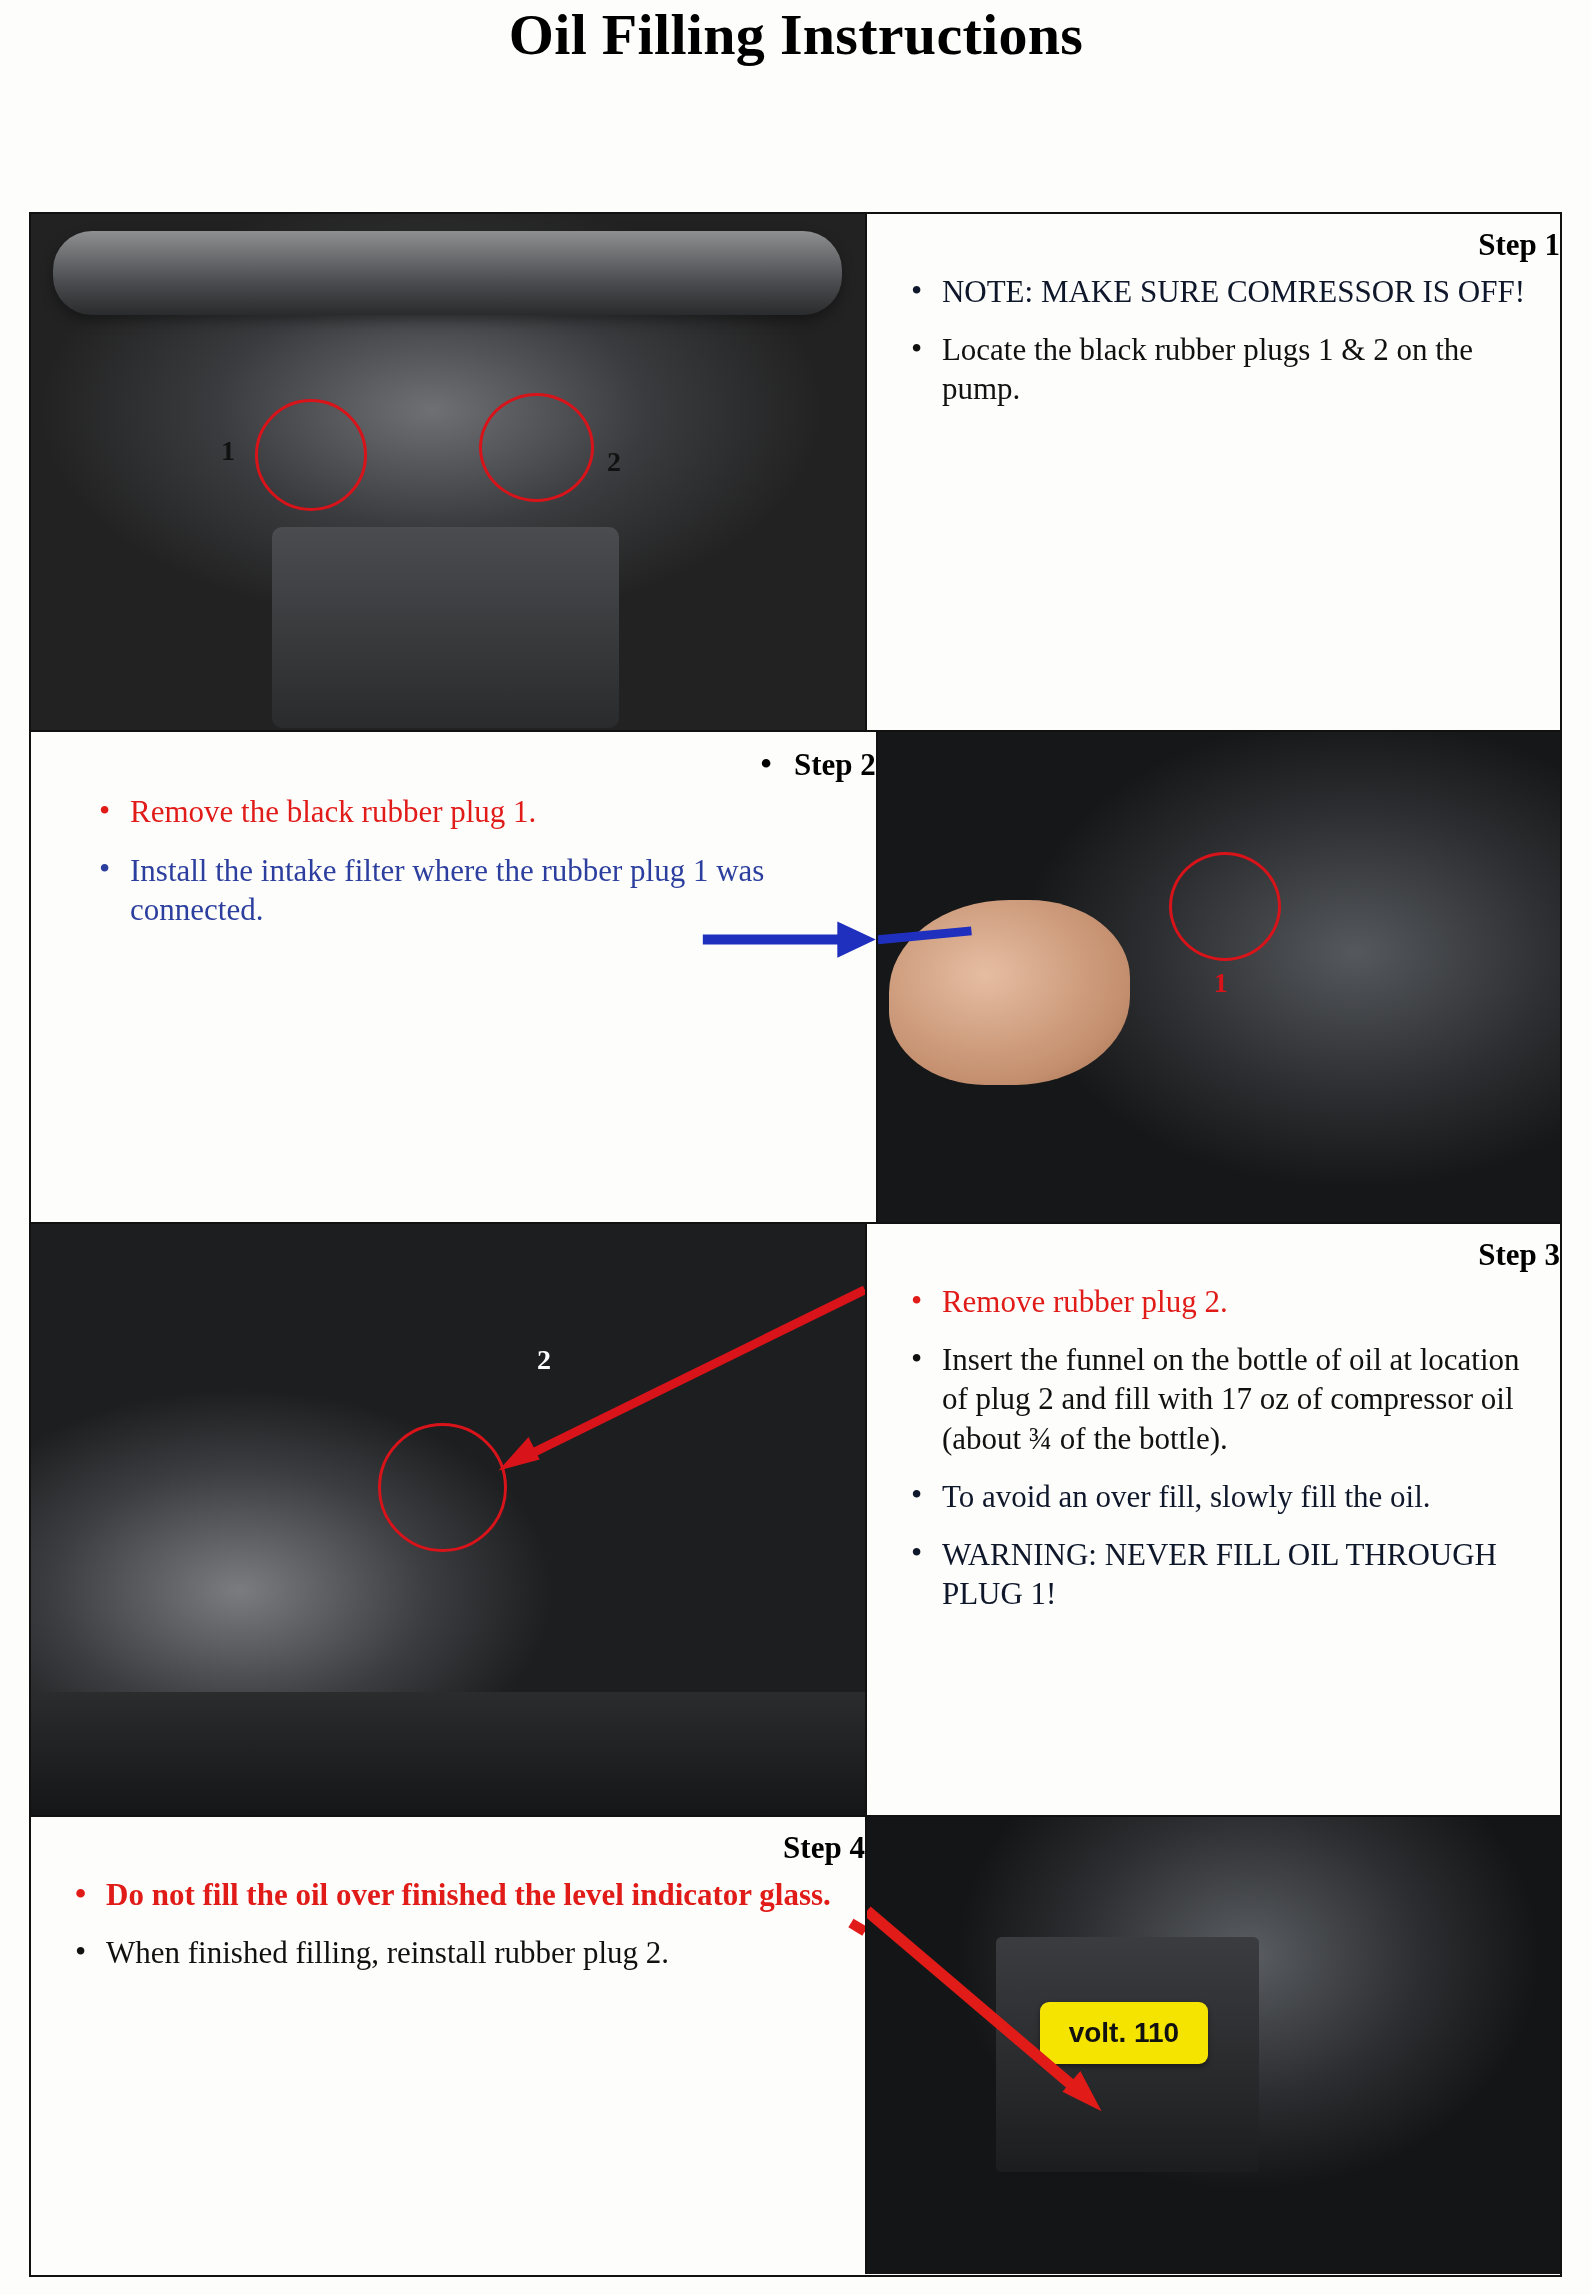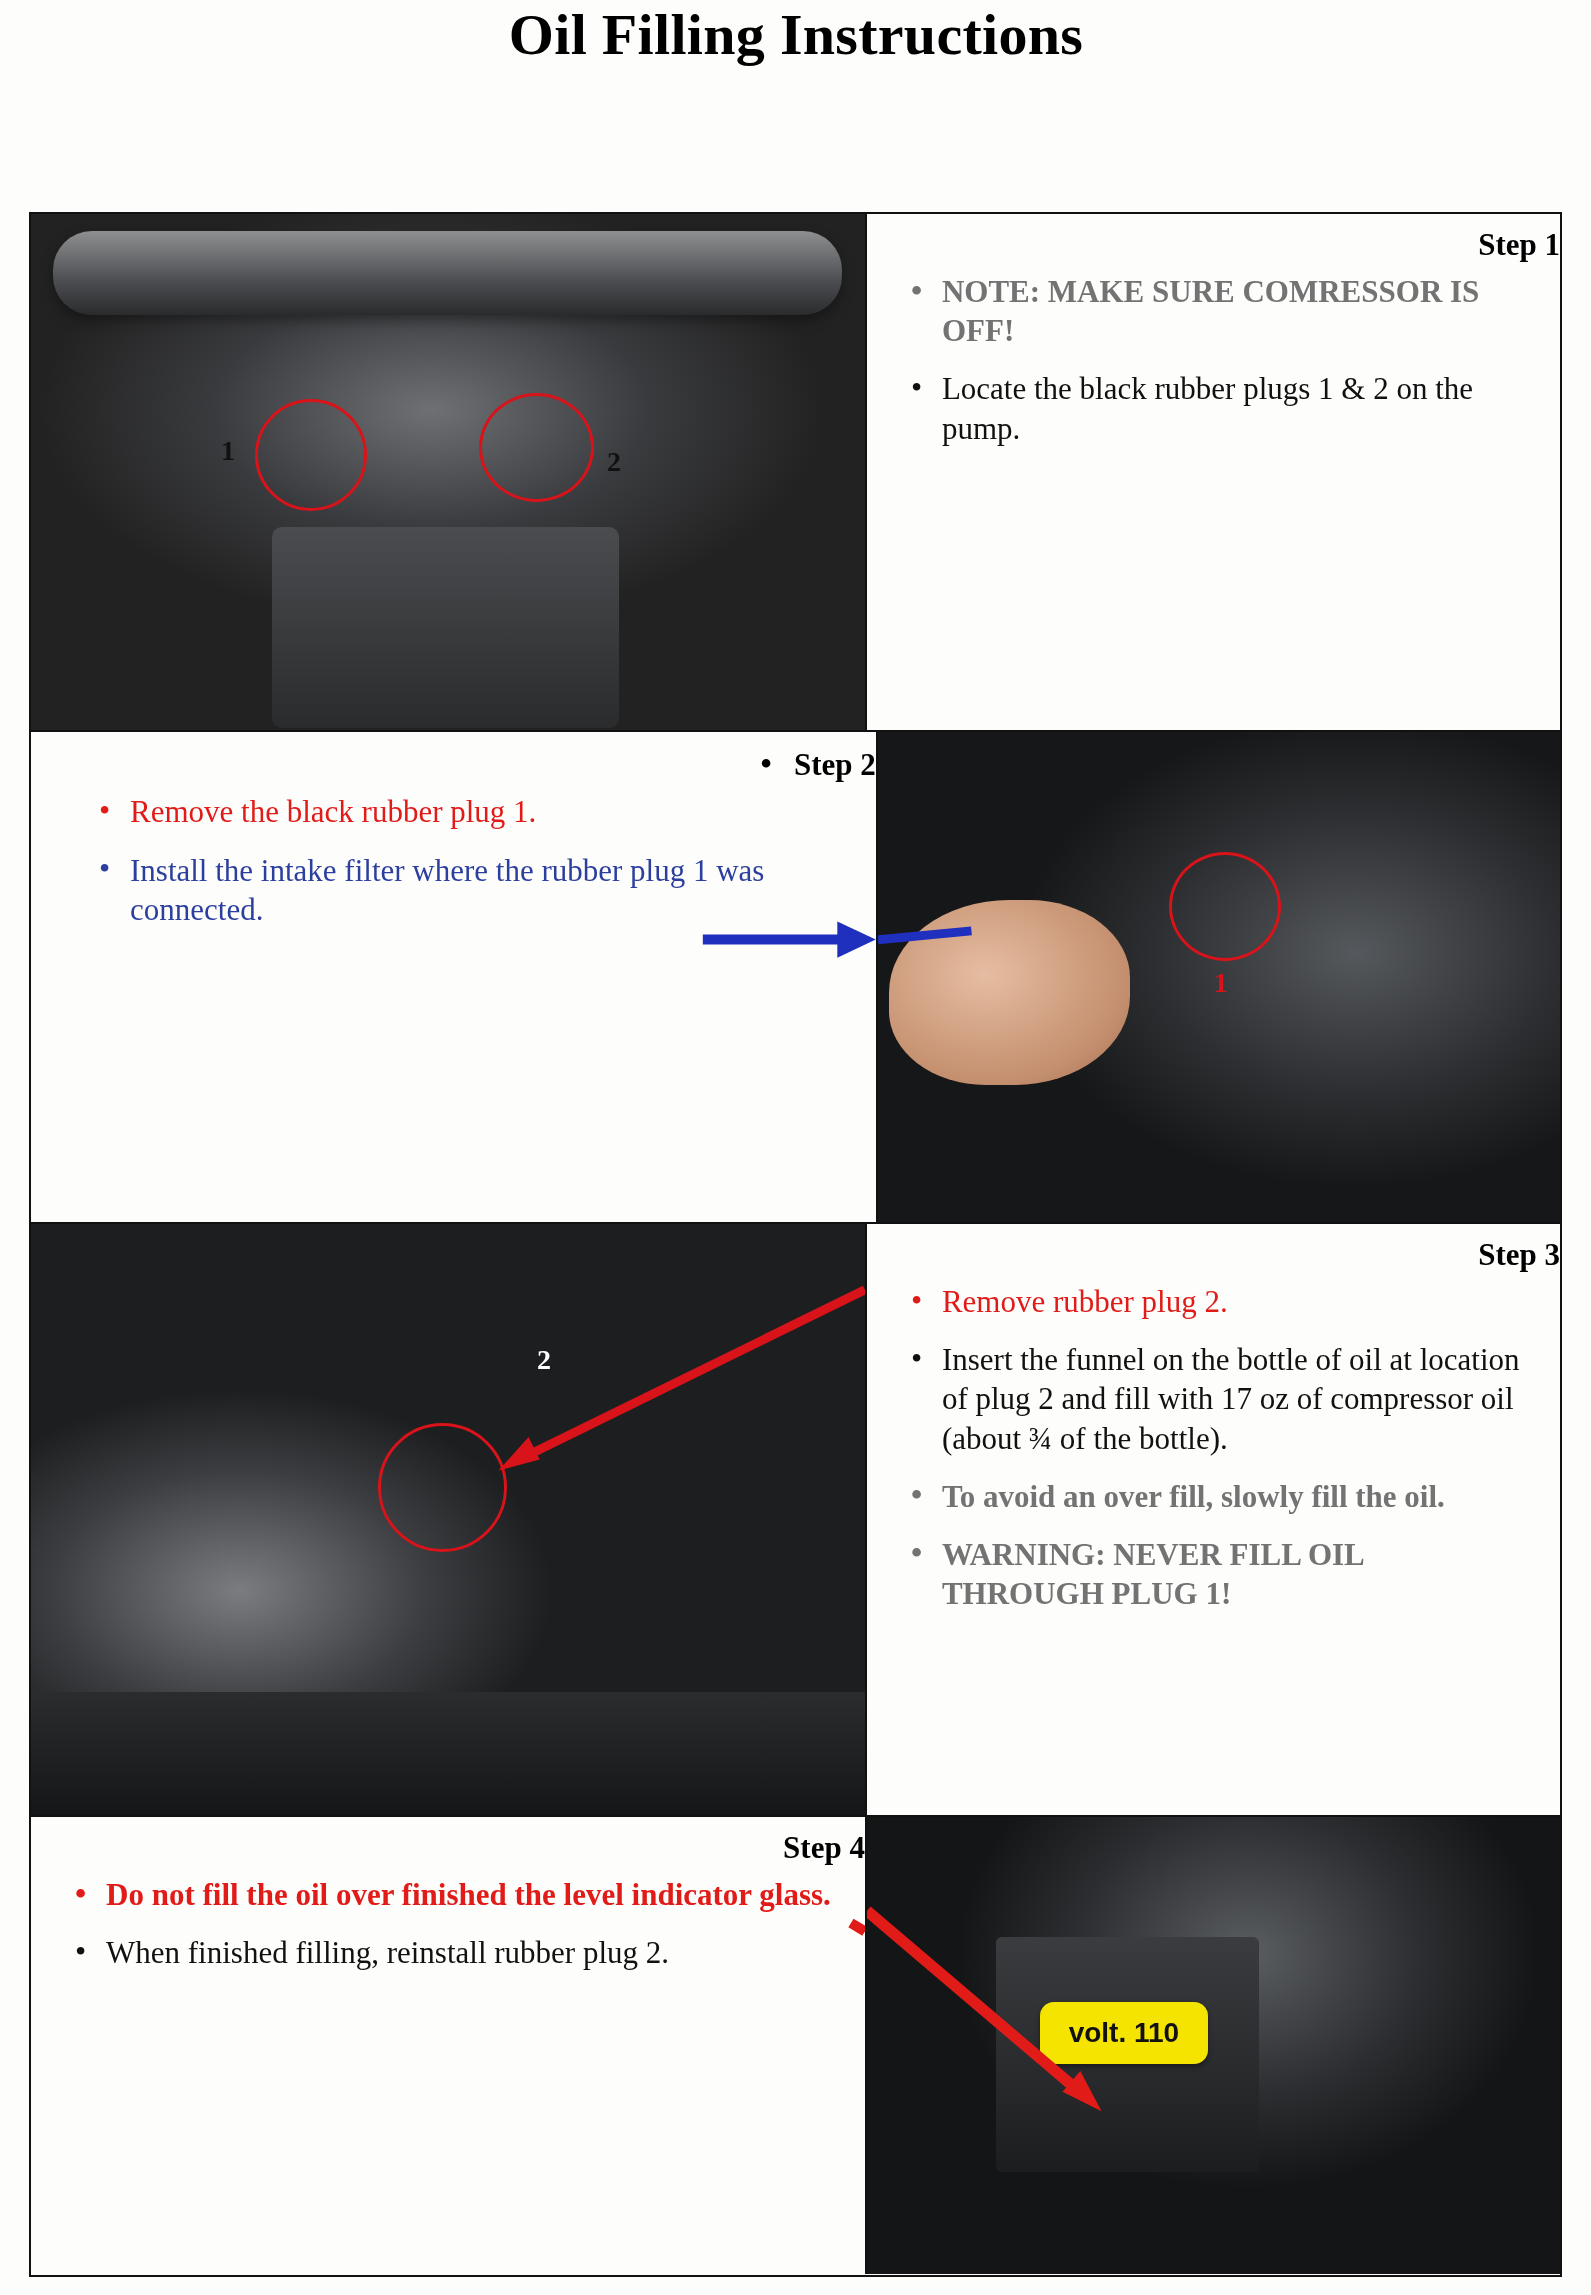--- a/index.html
+++ b/index.html
@@ -87,21 +87,21 @@
     line-height: 1.26;
   }
   ul.steps li::before {
     content: "•";
     position: absolute;
     left: 10px;
     top: -2.2px;
     font-size: 32px;
     line-height: 1.26;
   }
-  li.dark   { color: #737373; font-weight: bold; }
+  li.dark   { color: #0f172a; font-weight: normal; }
   li.red    { color: #e01b18; }
   li.redb   { color: #e01b18; font-weight: bold; }
   li.blue   { color: #2c3f9e; }
   li.black  { color: #111; }
   li.smallbullet::before { font-size: 26px; top: 0px; }
 
   
   .photo {
     position: absolute;
     inset: 0;
@@ -151,21 +151,21 @@
       radial-gradient(ellipse 291px 235px at 55% 30%, #5a5d61 0%, #2b2d30 60%, #141516 100%),
       linear-gradient(#1b1c1d,#0d0e0f);
   }
   .volt-label {
     position: absolute;
     left: 173px;
     top: 185px;
     width: 168px;
     height: 62px;
     background: #f5e400;
-    border-radius: 14px;
+    border-radius: 9px;
     display: flex;
     align-items: center;
     justify-content: center;
     font-family: "Liberation Sans", sans-serif;
     font-weight: bold;
     font-size: 28px;
     color: #111;
     box-shadow: 0 2.2px 5.6px rgba(0,0,0,.4);
   }
   .blk-box {

